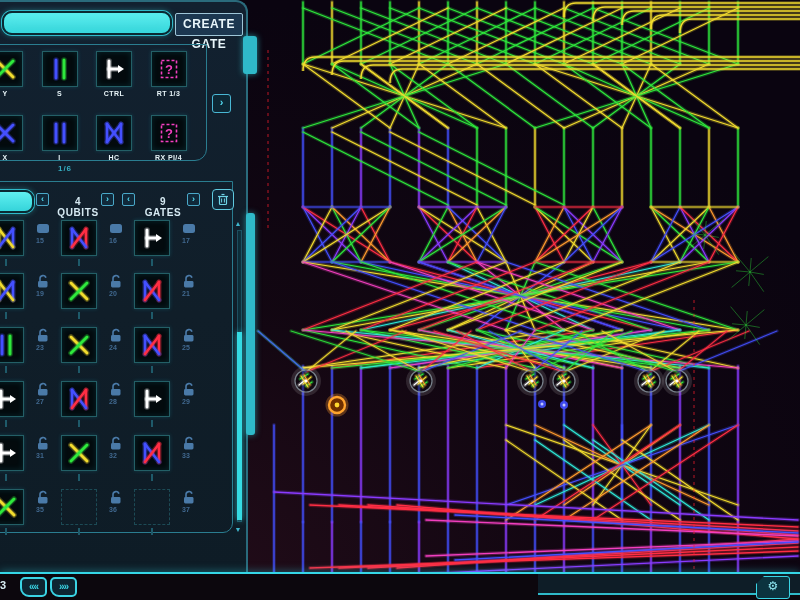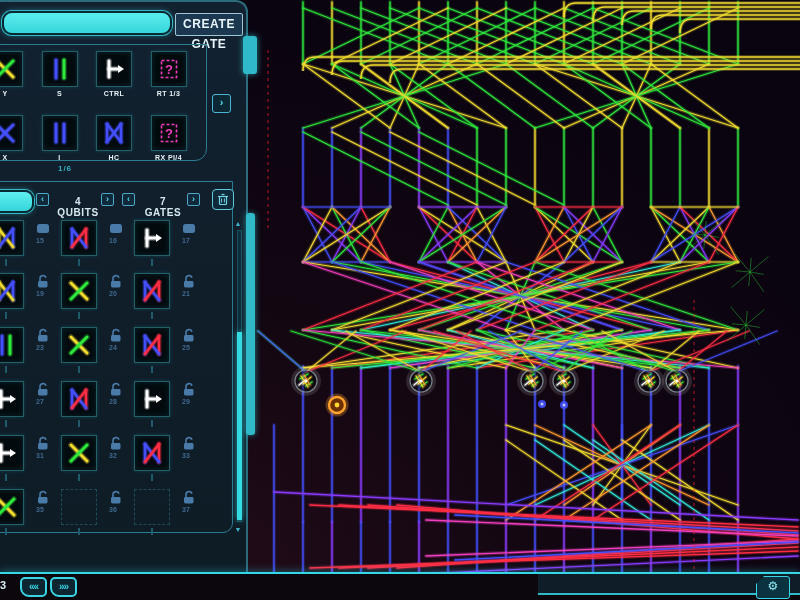--- a/index.html
+++ b/index.html
@@ -910,21 +910,21 @@
     <div class="pal-next">›</div>
     <div class="pager">1/6</div>
 
     <div class="lower-frame"></div>
     <div class="pill2"></div>
 
     <div class="sq" style="left:36px;top:191px;">‹</div>
     <div class="ctr-label" style="left:54px;top:194px;width:48px;text-align:center;">4 QUBITS</div>
     <div class="sq" style="left:101px;top:191px;">›</div>
     <div class="sq" style="left:122px;top:191px;">‹</div>
-    <div class="ctr-label" style="left:140px;top:194px;width:46px;text-align:center;">7 GATES</div>
+    <div class="ctr-label" style="left:140px;top:194px;width:46px;text-align:center;">9 GATES</div>
     <div class="sq" style="left:187px;top:191px;">›</div>
 
     <div class="trash-btn">
       <svg width="12" height="13" viewBox="0 0 12 13">
         <rect x="2.5" y="3.5" width="7" height="8" rx="1" fill="none" stroke="#6fd4e6" stroke-width="1.2"></rect>
         <line x1="1" y1="3.5" x2="11" y2="3.5" stroke="#6fd4e6" stroke-width="1.2"></line>
         <line x1="4.5" y1="1.5" x2="7.5" y2="1.5" stroke="#6fd4e6" stroke-width="1.2"></line>
         <line x1="4.6" y1="5.5" x2="4.6" y2="9.5" stroke="#6fd4e6" stroke-width="1"></line>
         <line x1="7.4" y1="5.5" x2="7.4" y2="9.5" stroke="#6fd4e6" stroke-width="1"></line>
       </svg>

